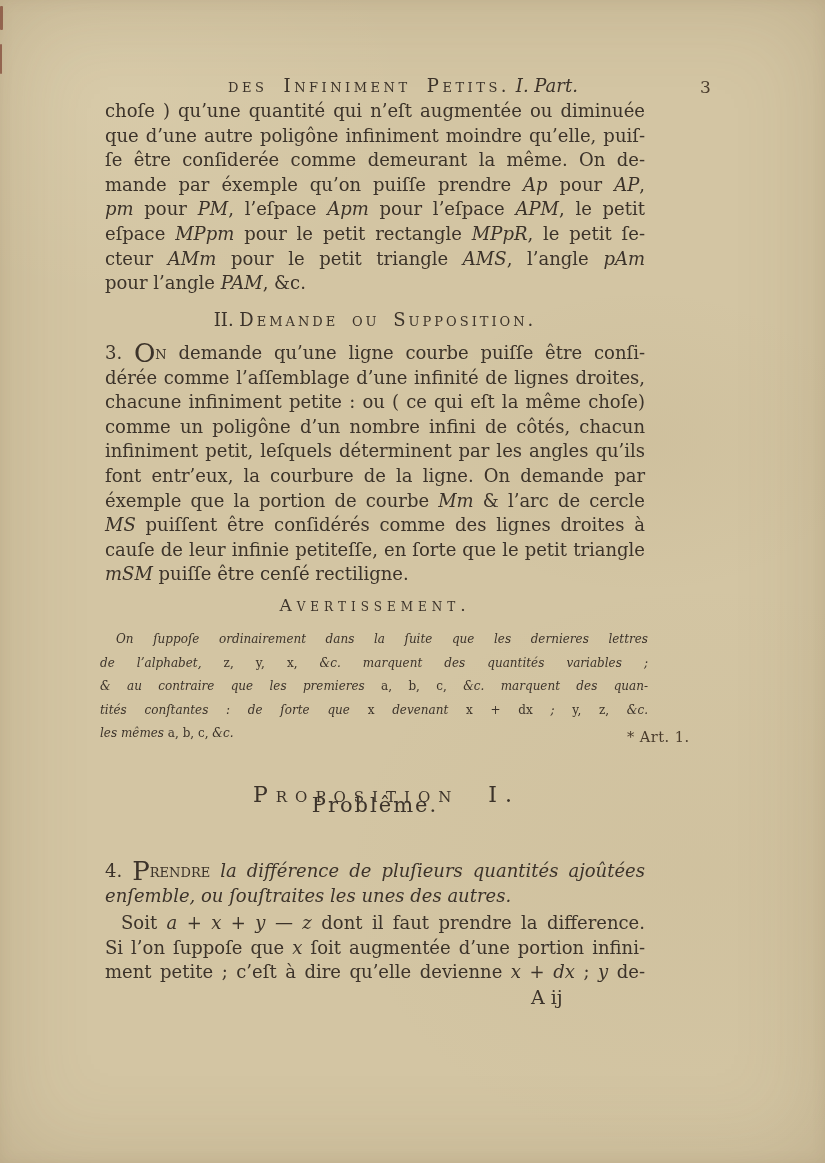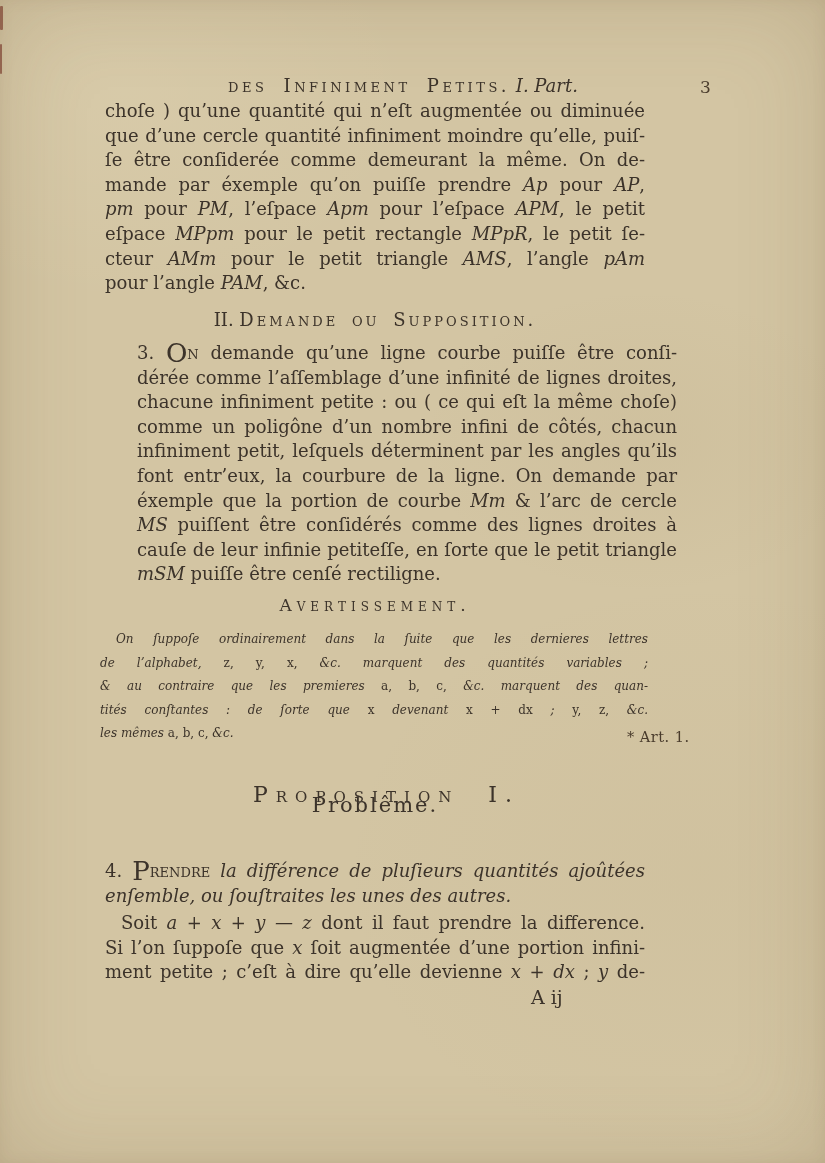--- a/index.html
+++ b/index.html
@@ -18,21 +18,21 @@
   }
   .blk{position:absolute;}
   .line{
     text-align:justify;
     text-align-last:justify;
     white-space:normal;
   }
   .body{left:105px;width:540px;font-size:18px;}
   .body .line{height:24.6px;line-height:24.6px;}
   #p1{top:99px;}
-  #p3{top:341px;margin-left:32px;}
+  #p3{top:341px;}
   #p4a{top:859px;}
   #p4b{top:911px;}
   #p4b .line:first-child{text-indent:16px;}
   #p1 .line:last-child,
   #p3 .line:last-child,
   #p-avert .line:last-child,
   #p4a .line:last-child{text-align-last:left;}
 
   
   #p-avert{left:100px;top:628px;width:548px;font-size:12px;font-style:italic;}
@@ -75,21 +75,21 @@
 <body>
 
 <div class="page">
   <div class="blk" id="header-line">
       <div class="line"><span class="sc">des Infiniment Petits.</span> <span class="alt">I. Part.</span></div>
     </div>
   <div id="page-number">3</div>
 
   <div class="blk body" id="p1">
       <div class="line">choſe ) qu’une quantité qui n’eſt augmentée ou diminuée</div>
-      <div class="line">que d’une cercle quantité infiniment moindre qu’elle, puiſ-</div>
+      <div class="line">que d’une autre poligône infiniment moindre qu’elle, puiſ-</div>
       <div class="line">ſe être conſiderée comme demeurant la même. On de-</div>
       <div class="line">mande par éxemple qu’on puiſſe prendre <span class="alt">Ap</span> pour <span class="alt">AP</span>,</div>
       <div class="line"><span class="alt">pm</span> pour <span class="alt">PM</span>, l’eſpace <span class="alt">Apm</span> pour l’eſpace <span class="alt">APM</span>, le petit</div>
       <div class="line">eſpace <span class="alt">MPpm</span> pour le petit rectangle <span class="alt">MPpR</span>, le petit ſe-</div>
       <div class="line">cteur <span class="alt">AMm</span> pour le petit triangle <span class="alt">AMS</span>, l’angle <span class="alt">pAm</span></div>
       <div class="line">pour l’angle <span class="alt">PAM</span>, &amp;c.</div>
     </div>
   <div class="blk heading" id="h2">
       <div class="line">II. <span class="sc">Demande ou Supposition.</span></div>
     </div>

